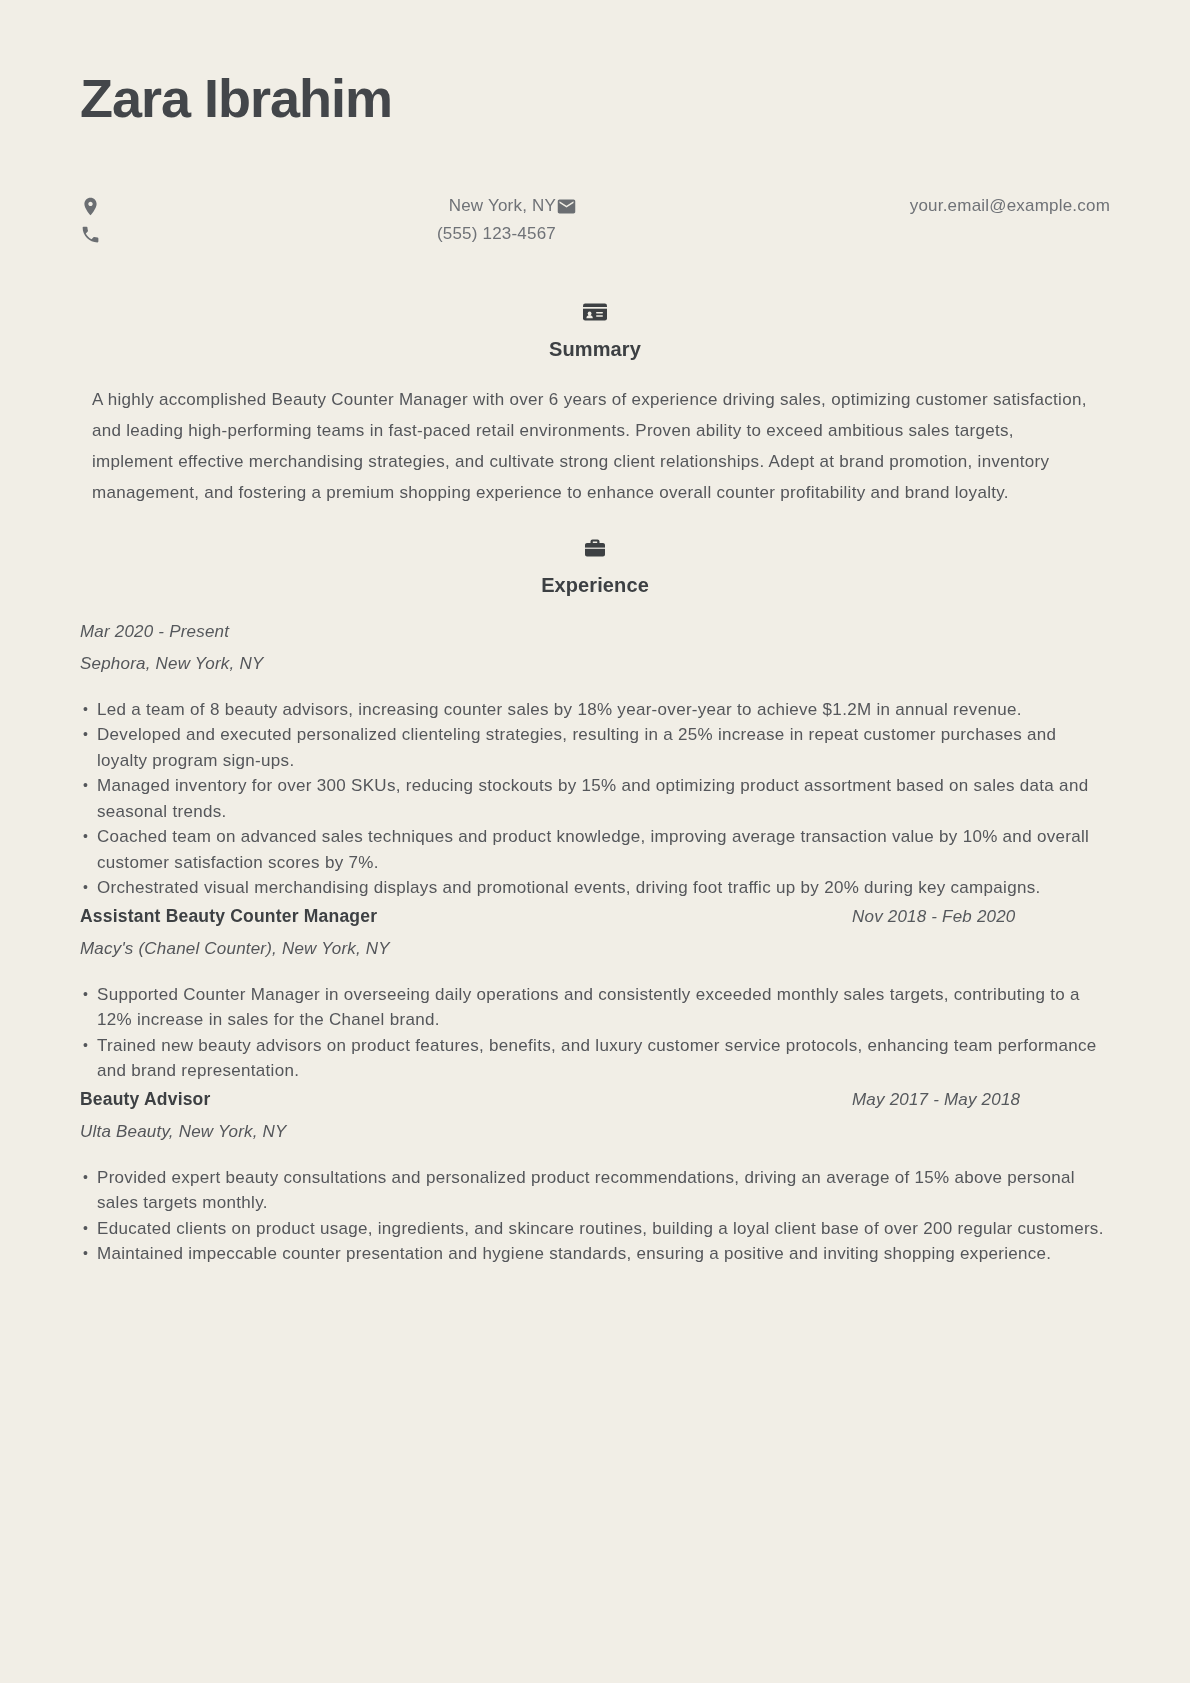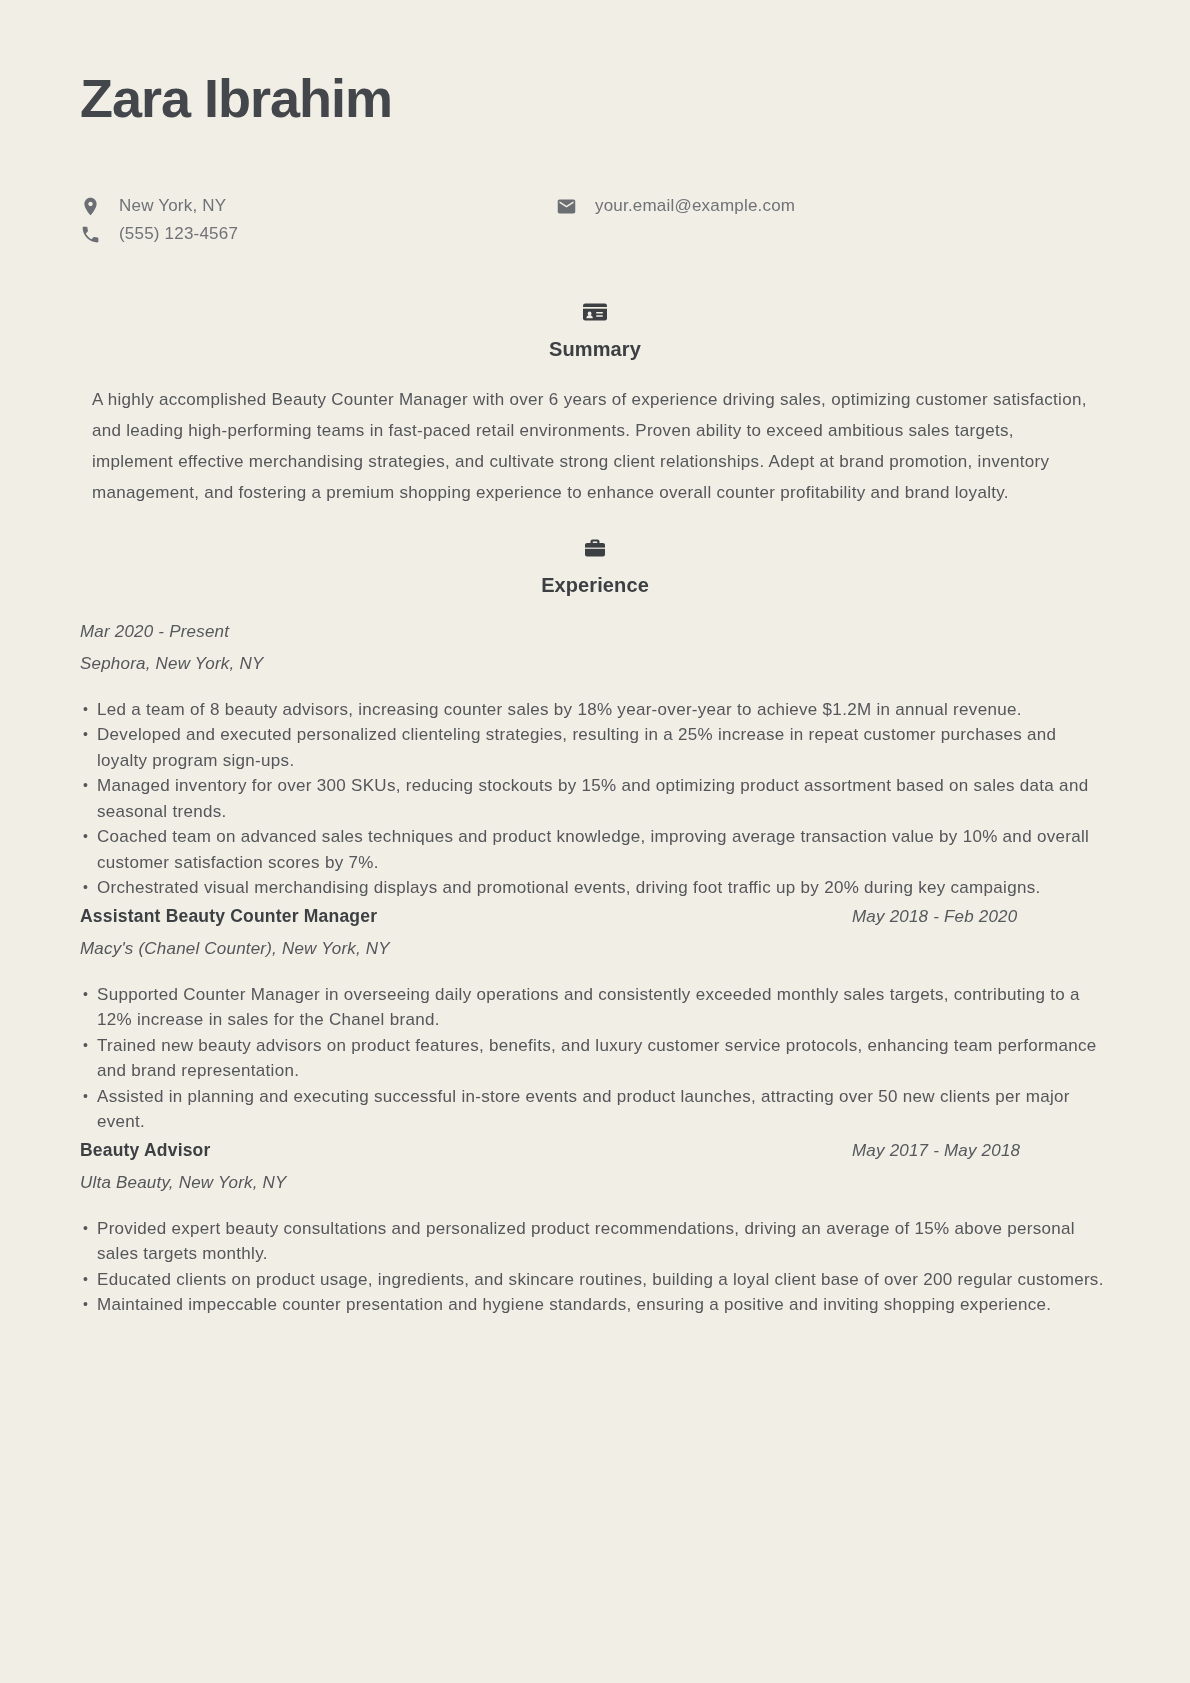--- a/index.html
+++ b/index.html
@@ -34,20 +34,21 @@
     row-gap: 1px;
     align-items: center;
   }
   .contact-item {
     display: flex;
     align-items: center;
     gap: 18px;
     font-size: 17px;
     letter-spacing: .2px;
     color: #6f7277;
+    justify-content: space-between;
   }
   .contact-item .cicon {
     width: 21px;
     height: 21px;
     flex: none;
     color: #6b6e72;
     display: flex;
     align-items: center;
     justify-content: center;
   }
@@ -217,28 +218,27 @@
             <li><span>Developed and executed personalized clienteling strategies, resulting in a 25% increase in repeat customer purchases and loyalty program sign-ups.</span></li>
             <li><span>Managed inventory for over 300 SKUs, reducing stockouts by 15% and optimizing product assortment based on sales data and seasonal trends.</span></li>
             <li><span>Coached team on advanced sales techniques and product knowledge, improving average transaction value by 10% and overall customer satisfaction scores by 7%.</span></li>
             <li><span>Orchestrated visual merchandising displays and promotional events, driving foot traffic up by 20% during key campaigns.</span></li>
           </ul>
   </div>
 
   <div class="job">
     <div class="job-header">
       <div class="job-title">Assistant Beauty Counter Manager</div>
-      <div class="job-dates">May 2018 - Feb 2020</div>
+      <div class="job-dates">Nov 2018 - Feb 2020</div>
     </div>
     <div class="job-company">Macy's (Chanel Counter), New York, NY</div>
     <ul class="bullets">
 
     <li><span>Supported Counter Manager in overseeing daily operations and consistently exceeded monthly sales targets, contributing to a 12% increase in sales for the Chanel brand.</span></li>
             <li><span>Trained new beauty advisors on product features, benefits, and luxury customer service protocols, enhancing team performance and brand representation.</span></li>
-            <li><span>Assisted in planning and executing successful in-store events and product launches, attracting over 50 new clients per major event.</span></li>
           </ul>
   </div>
 
   <div class="job">
     <div class="job-header">
       <div class="job-title">Beauty Advisor</div>
       <div class="job-dates">May 2017 - May 2018</div>
     </div>
     <div class="job-company">Ulta Beauty, New York, NY</div>
     <ul class="bullets">

